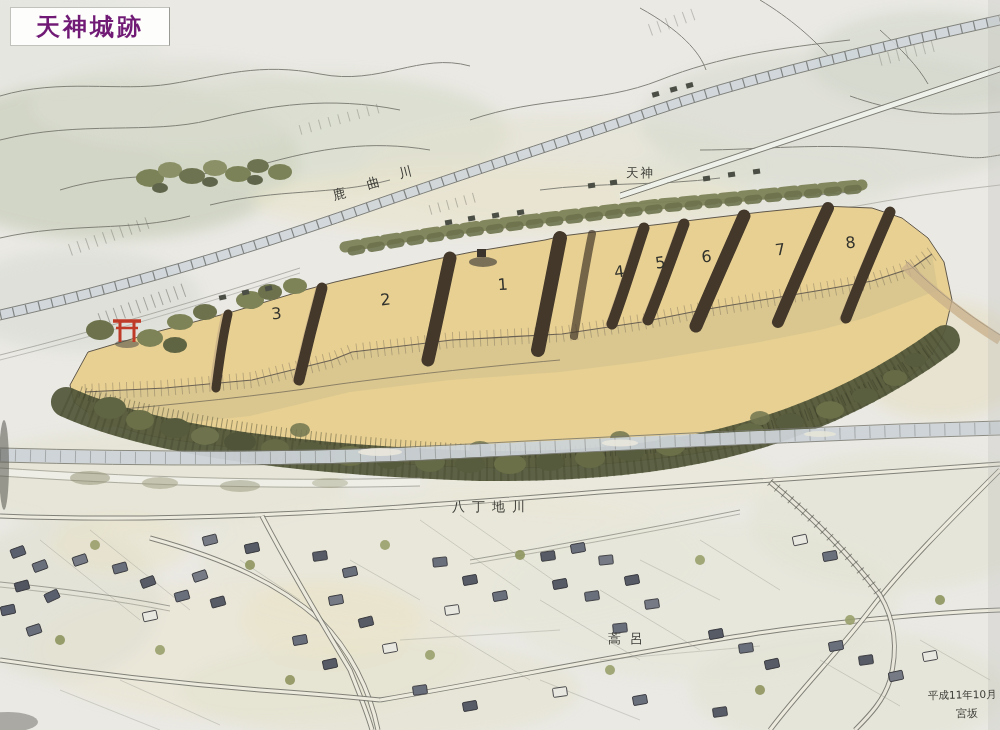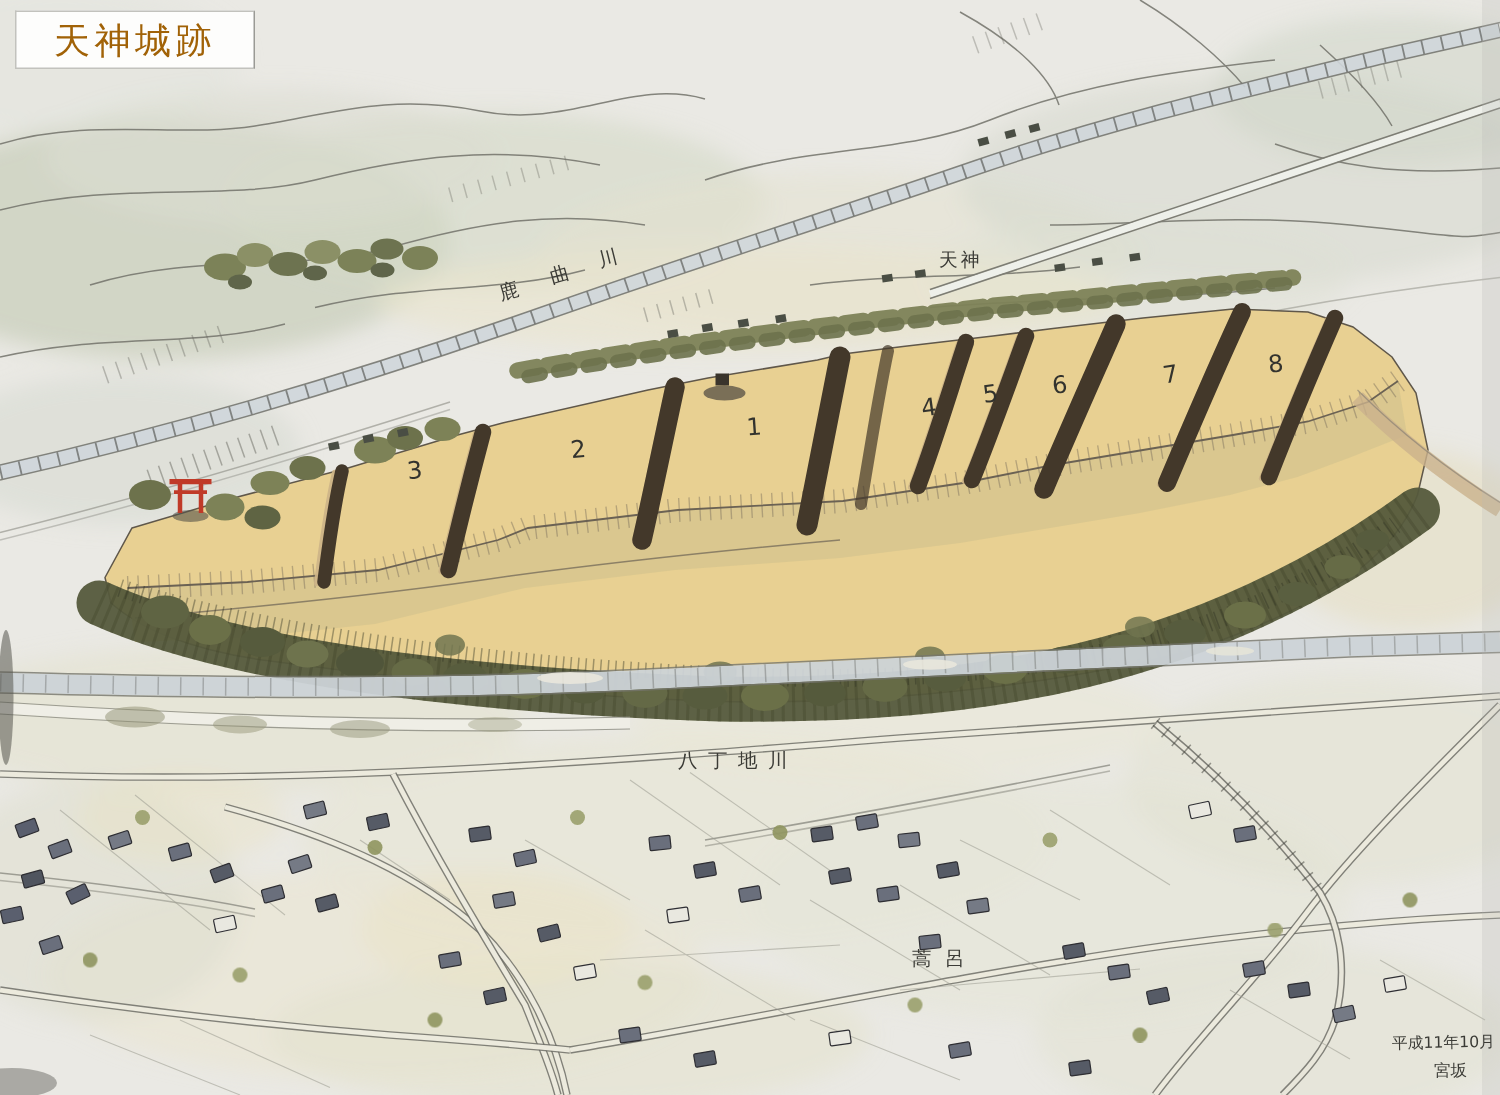--- a/index.html
+++ b/index.html
@@ -2,21 +2,21 @@
 <html><head>
 <meta charset="utf-8">
 <style>
   html,body{margin:0;padding:0;background:#eae9e4;}
   .stage{position:relative;width:1000px;height:730px;overflow:hidden;
          font-family:"DejaVu Sans",sans-serif;background:#eae9e4;}
   .stage svg{position:absolute;left:0;top:0;}
   .title-box{position:absolute;left:10px;top:7px;width:158px;height:37px;
     background:#fdfdfc;border:1px solid #c2c2bd;border-right-color:#9a9a95;
     display:flex;align-items:center;justify-content:center;}
-  .title-box span{font-size:24px;font-weight:400;letter-spacing:3px;color:#a16207;}
+  .title-box span{font-size:24px;font-weight:700;letter-spacing:3px;color:#701a75;}
   text.hand{font-family:"DejaVu Sans",sans-serif;fill:#3b3b36;}
   text.num{font-family:"DejaVu Sans",sans-serif;fill:#33332e;font-size:16px;text-anchor:middle;}
 </style>
 </head>
 <body>
 
 <div class="stage">
 <svg width="1000" height="730" viewBox="0 0 1000 730">
   <defs>
     <filter id="blur7" x="-40%" y="-40%" width="180%" height="180%">

